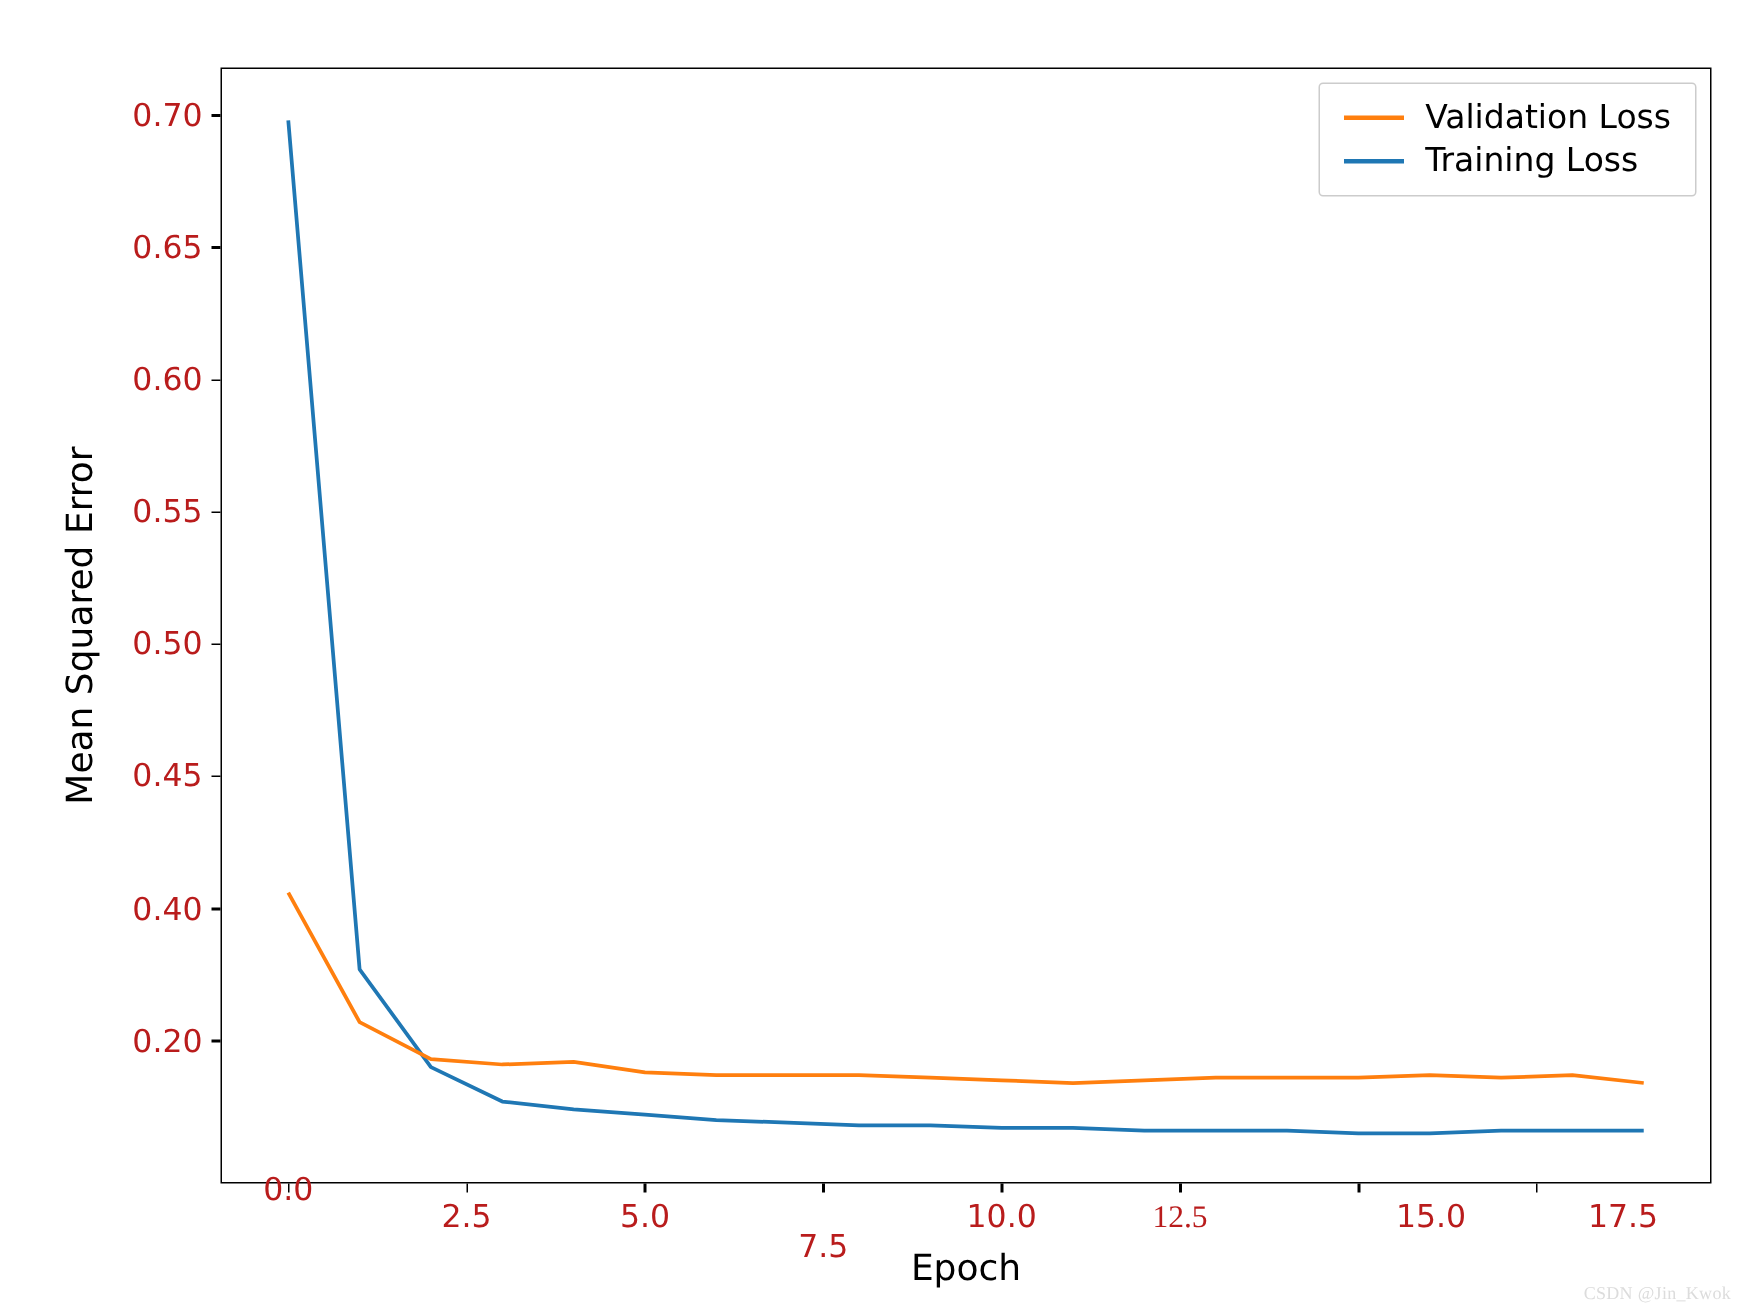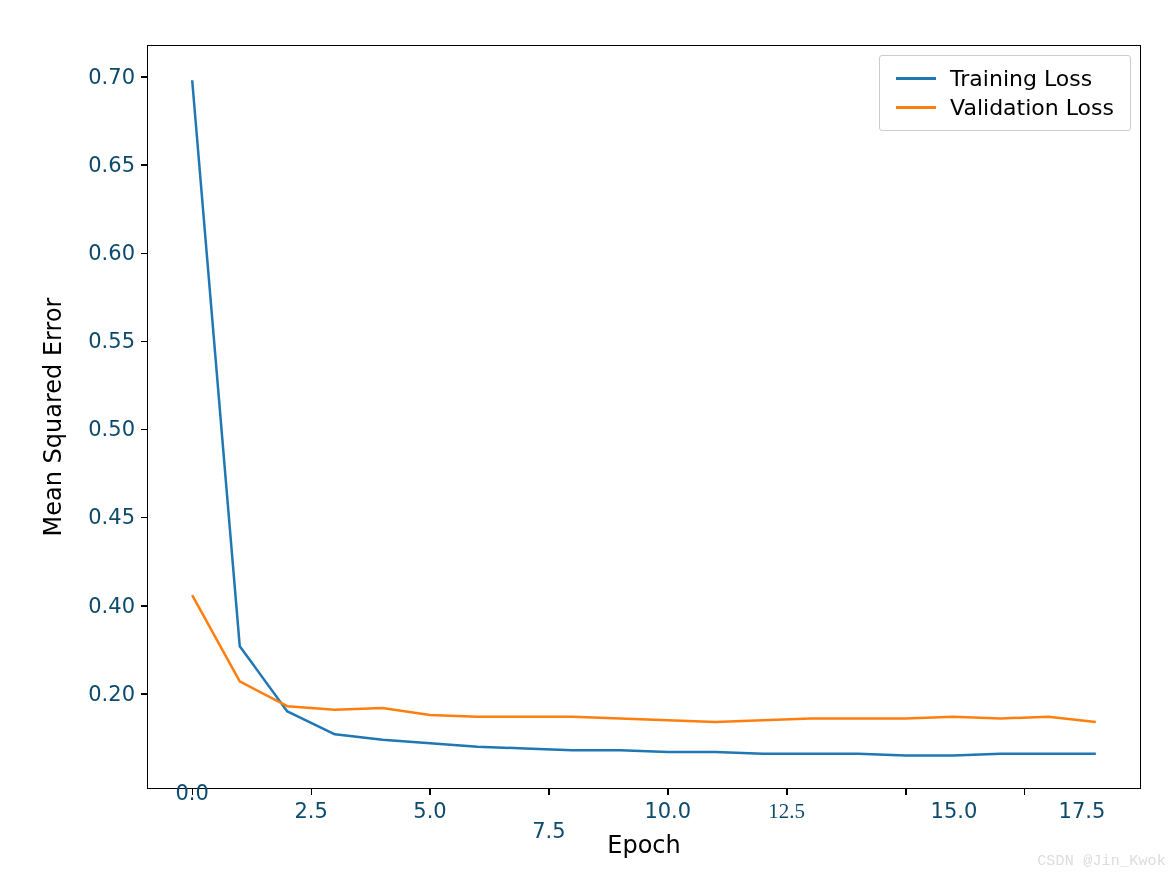--- a/index.html
+++ b/index.html
@@ -28,21 +28,21 @@
     font-size: 24px;
   }
   .xlabel {
     position: absolute;
     text-align: center;
     font-size: 24px;
   }
   .tick {
     position: absolute;
     font-size: 21px;
-    color: #0c4a6e;
+    color: #b91c1c;
   }
   .xtick { transform: translate(-50%, 0); }
   .ytick { transform: translate(-100%, -50%); }
   .tickmark {
     position: absolute;
     background: #000;
   }
   .legend {
     position: absolute;
     border: 1px solid #ccc;
@@ -61,26 +61,26 @@
     width: 40px;
     height: 3px;
   }
   svg.plotline {
     position: absolute;
     left: 0; top: 0;
     overflow: visible;
   }
   .watermark {
     position: absolute;
-    right: 8px;
+    right: 20px;
     bottom: 4px;
-    font-size: 15px;
+    font-size: 12px;
     color: #dcdcdc;
     letter-spacing: 0.2px;
-    font-family: Liberation Mono, monospace;
+    font-family: Liberation Serif, serif;
   }
 </style>
 </head>
 <body>
 
 <div class="figure">
 
   <div class="axes" id="axes" style="left: 147px; top: 45px; width: 994px; height: 744px;"></div>
 
   <div class="ylabel" id="ylabel" style="left: 39px; top: 789px; width: 744px;">Mean Squared Error</div>
@@ -124,23 +124,23 @@
       <div class="tick ytick" style="left: 135px; top: 76.7346px;">0.70</div>
     </div>
 
   <svg class="plotline" id="plot-svg" width="1174" height="874">
       <path d="M192.1818181818182 80.26066350710903 L239.74162679425837 646.1943127962085 L287.3014354066986 711.4265402843602 L334.8612440191388 734.345971563981 L382.42105263157896 739.6350710900474 L429.9808612440192 743.1611374407582 L477.5406698564593 746.6872037914692 L525.1004784688996 748.4502369668246 L572.6602870813397 750.21327014218 L620.22009569378 750.21327014218 L667.7799043062201 751.9763033175356 L715.3397129186603 751.9763033175356 L762.8995215311004 753.739336492891 L810.4593301435407 753.739336492891 L858.0191387559809 753.739336492891 L905.578947368421 755.5023696682464 L953.1387559808613 755.5023696682464 L1000.6985645933014 753.739336492891 L1048.2583732057417 753.739336492891 L1095.818181818182 753.739336492891 " stroke="#1f77b4" stroke-width="2.5" fill="none" stroke-linejoin="round"></path>
       <path d="M192.1818181818182 595.0663507109003 L239.74162679425837 681.4549763033175 L287.3014354066986 706.1374407582938 L334.8612440191388 709.6635071090047 L382.42105263157896 707.9004739336492 L429.9808612440192 714.952606635071 L477.5406698564593 716.7156398104265 L525.1004784688996 716.7156398104265 L572.6602870813397 716.7156398104265 L620.22009569378 718.4786729857819 L667.7799043062201 720.2417061611374 L715.3397129186603 722.0047393364929 L762.8995215311004 720.2417061611374 L810.4593301435407 718.4786729857819 L858.0191387559809 718.4786729857819 L905.578947368421 718.4786729857819 L953.1387559808613 716.7156398104265 L1000.6985645933014 718.4786729857819 L1048.2583732057417 716.7156398104265 L1095.818181818182 722.0047393364929 " stroke="#ff7f0e" stroke-width="2.5" fill="none" stroke-linejoin="round"></path>
     </svg>
 
   <div class="legend" id="legend" style="right: 43px; top: 55px;">
       <div class="legend-row">
+        <div class="legend-swatch" style="background: rgb(255, 127, 14);"></div>
+        <span>Validation Loss</span>
+      </div>
+      <div class="legend-row">
         <div class="legend-swatch" style="background: rgb(31, 119, 180);"></div>
         <span>Training Loss</span>
-      </div>
-      <div class="legend-row">
-        <div class="legend-swatch" style="background: rgb(255, 127, 14);"></div>
-        <span>Validation Loss</span>
       </div>
     </div>
 
   <div class="watermark">CSDN @Jin_Kwok</div>
 </div>
 
 </body></html>

